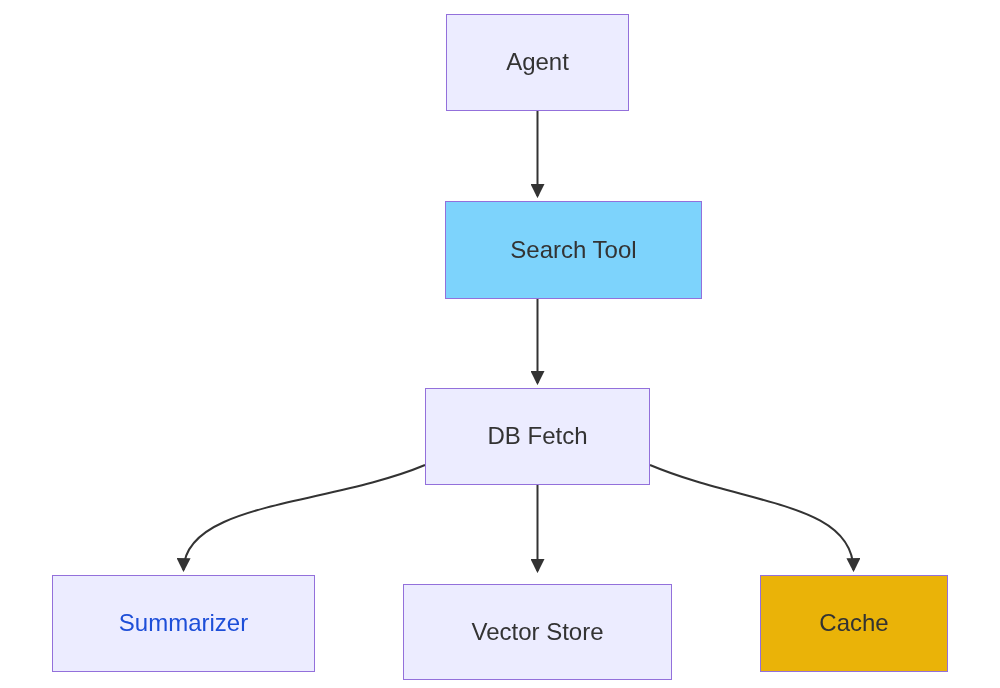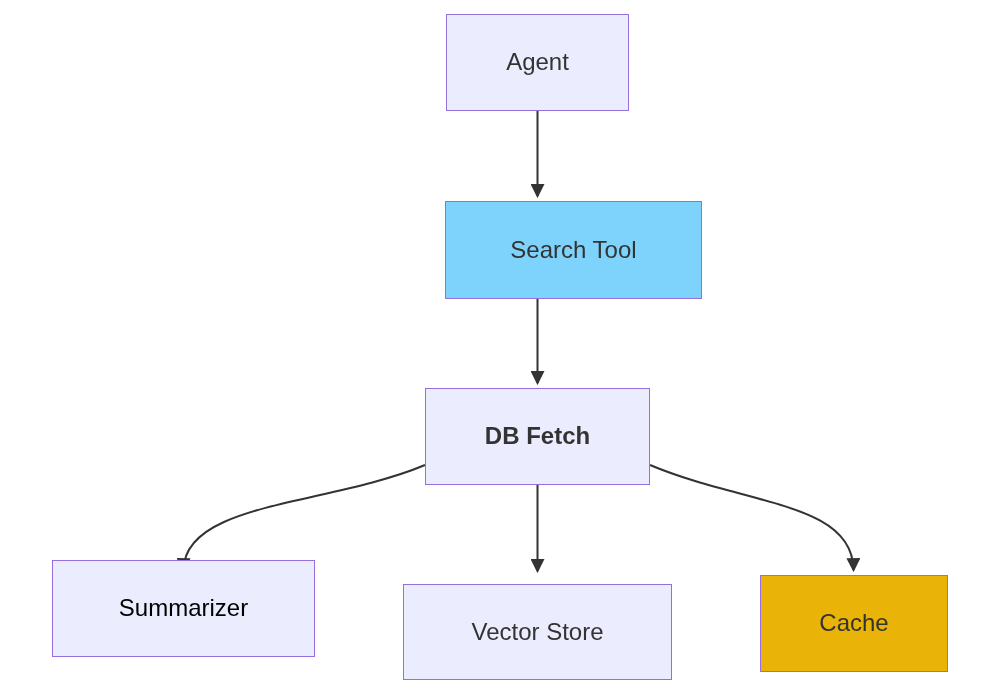--- a/index.html
+++ b/index.html
@@ -57,24 +57,24 @@
         <path d="M650,465 C745,505 853,502 853.5,570" fill="none" stroke="#333333" stroke-width="2" marker-end="url(#arrowhead)"></path>
       </g>
   </svg>
   <div>
       <div class="node" style="left: 446px; top: 14px; width: 183px; height: 97px; background: rgb(236, 236, 255); border-color: rgb(147, 112, 219); color: rgb(51, 51, 51);">
         <span>Agent</span>
       </div>
       <div class="node" style="left: 409px; top: 201px; width: 257px; height: 98px; background: #7dd3fc; border-color: rgb(147, 112, 219); color: rgb(51, 51, 51); margin-left: 36px;">
         <span>Search Tool</span>
       </div>
-      <div class="node" style="left: 425px; top: 388px; width: 225px; height: 97px; background: rgb(236, 236, 255); border-color: rgb(147, 112, 219); color: rgb(51, 51, 51); font-weight: bold;">
+      <div class="node" style="left: 425px; top: 388px; width: 225px; height: 97px; background: rgb(236, 236, 255); border-color: rgb(147, 112, 219); color: rgb(51, 51, 51);">
         <span>DB Fetch</span>
       </div>
-      <div class="node" style="left: 52px; top: 560px; width: 263px; height: 97px; background: rgb(236, 236, 255); border-color: rgb(147, 112, 219); color: #000000;">
+      <div class="node" style="left: 52px; top: 575px; width: 263px; height: 97px; background: rgb(236, 236, 255); border-color: rgb(147, 112, 219); color: #1d4ed8;">
         <span>Summarizer</span>
       </div>
       <div class="node" style="left: 403px; top: 576px; width: 269px; height: 96px; background: rgb(236, 236, 255); border-color: rgb(147, 112, 219); color: rgb(51, 51, 51); margin-top: 8px;">
         <span>Vector Store</span>
       </div>
       <div class="node" style="left: 760px; top: 575px; width: 188px; height: 97px; background: #eab308; border-color: rgb(147, 112, 219); color: rgb(51, 51, 51);">
         <span>Cache</span>
       </div>
     </div>
 </div>

